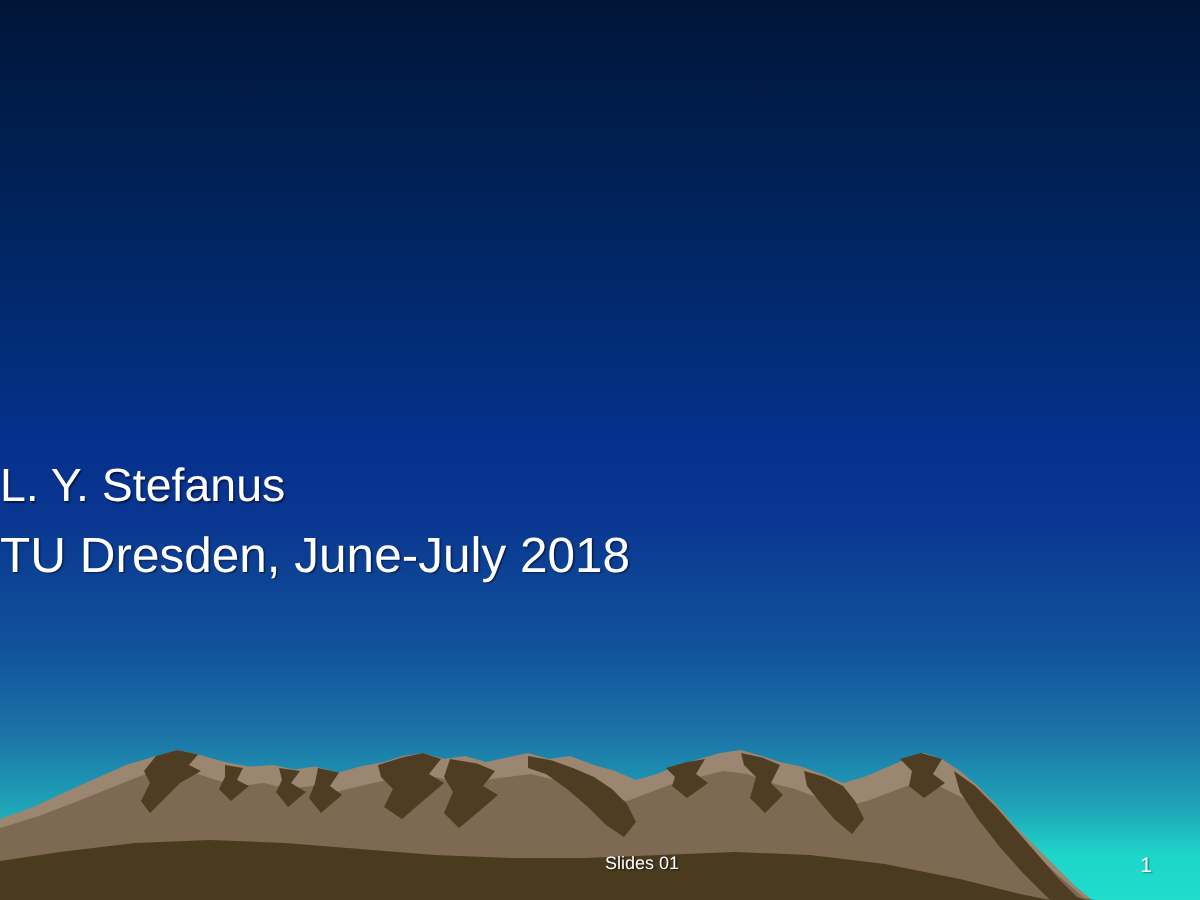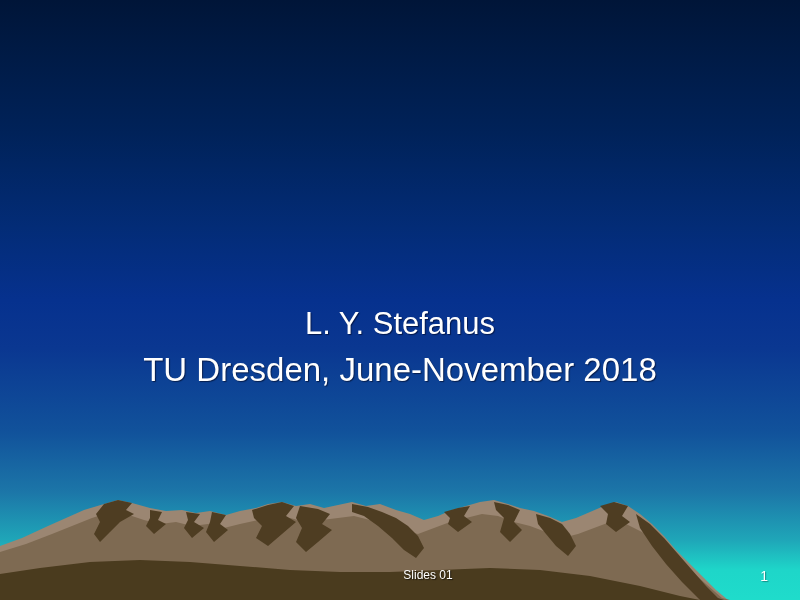--- a/index.html
+++ b/index.html
@@ -57,21 +57,20 @@
       3px 3px 1px rgba(5, 10, 25, 0.75);
     white-space: nowrap;
   }
 
   
   #subtitle-block {
     position: absolute;
     left: 0;
     top: 302px;
     width: 800px;
-    text-align: center;
   }
   .subtitle-line {
     color: #FFFFFF;
     font-weight: normal;
     white-space: nowrap;
     text-shadow: 1px 1px 1px rgba(0, 0, 20, 0.55);
   }
   .subtitle-line.one {
     font-size: 31px;
     line-height: 44px;
@@ -147,19 +146,19 @@
     </g>
 
     <path fill="#4A3B1E" d="M0,94 L40,88 L90,82 L140,80 L190,82 L240,86 L290,90 L340,92
              L390,92 L440,90 L490,88 L540,90 L590,96 L640,106 L680,116 L700,120
              L0,120 Z"></path>
   </svg>
 
 
   <div id="subtitle-block">
     <div class="subtitle-line one">L. Y. Stefanus</div>
-    <div class="subtitle-line two">TU Dresden, June-November 2018</div>
+    <div class="subtitle-line two">TU Dresden, June-July 2018</div>
   </div>
 
   <div id="footer-text">Slides 01</div>
   <div id="page-number">1</div>
 
 </div>
 
 </body></html>

